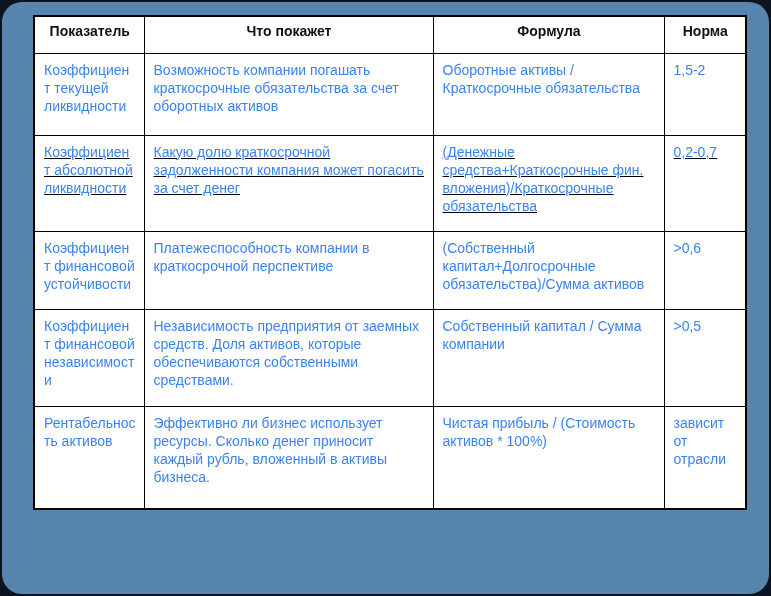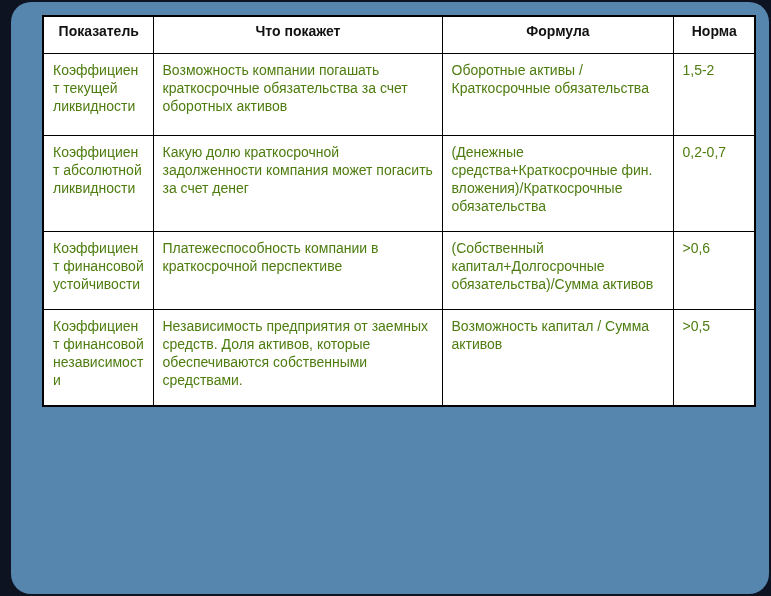--- a/index.html
+++ b/index.html
@@ -10,21 +10,20 @@
     overflow: hidden;
     font-family: "Liberation Sans", "DejaVu Sans", sans-serif;
   }
   body { background: #0d1320; position: relative; }
 
   .panel {
     position: absolute;
     left: 2px; top: 2px; right: 2px; bottom: 2px;
     background: #5685AD;
     border-radius: 20px;
-    margin-left: 9px;
   }
 
   table.indicators {
     position: absolute;
     left: 31px;
     top: 13px;
     width: 712px;
     border-collapse: collapse;
     background: #ffffff;
     table-layout: fixed;
@@ -33,35 +32,35 @@
   col.c1 { width: 110px; }
   col.c2 { width: 289px; }
   col.c3 { width: 231px; }
   col.c4 { width: 82px; }
 
   th, td {
     border: 1px solid #000000;
     vertical-align: top;
     font-size: 14px;
     line-height: 18px;
-    color: #4d7c0f;
+    color: #3b82f6;
     padding: 7px 8px 6px 9px;
     word-wrap: break-word;
   }
   thead th {
     color: #111111;
     font-weight: bold;
     text-align: center;
     height: 37px;
     padding-top: 5px;
     box-sizing: border-box;
   }
   tbody tr { height: 82px; }
   tbody tr:nth-child(1) { height: 82px; }
-  tbody tr:nth-child(2) { height: 96px; }
+  tbody tr:nth-child(2) { height: 96px; text-decoration: underline; }
   tbody tr:nth-child(3) { height: 78px; }
   tbody tr:nth-child(4) { height: 97px; padding-left: 8px; }
   tbody tr:nth-child(5) { height: 103px; }
   tbody tr:nth-child(6) { height: 62px; }
 </style>
 </head>
 <body>
 
 <div class="panel">
   <table class="indicators">
@@ -94,18 +93,24 @@
         </tr>
         <tr>
           <td>Коэффициент финансовой устойчивости</td>
           <td>Платежеспособность компании в краткосрочной перспективе</td>
           <td>(Собственный капитал+Долгосрочные обязательства)/Сумма активов</td>
           <td>&gt;0,6</td>
         </tr>
         <tr>
           <td>Коэффициент финансовой независимости</td>
           <td>Независимость предприятия от заемных средств. Доля активов, которые обеспечиваются собственными средствами.</td>
-          <td>Возможность капитал / Сумма активов</td>
+          <td>Собственный капитал / Сумма компании</td>
           <td>&gt;0,5</td>
+        </tr>
+        <tr>
+          <td>Рентабельность активов</td>
+          <td>Эффективно ли бизнес использует ресурсы. Сколько денег приносит каждый рубль, вложенный в активы бизнеса.</td>
+          <td>Чистая прибыль / (Стоимость активов * 100%)</td>
+          <td>зависит от отрасли</td>
         </tr>
       </tbody>
   </table>
 </div>
 
 </body></html>

